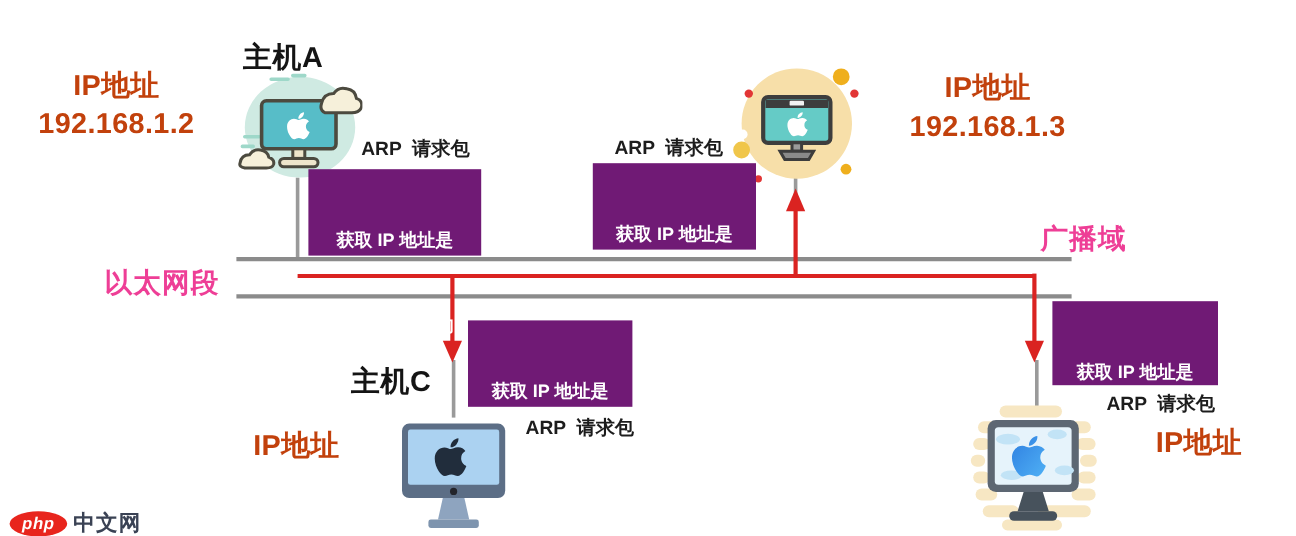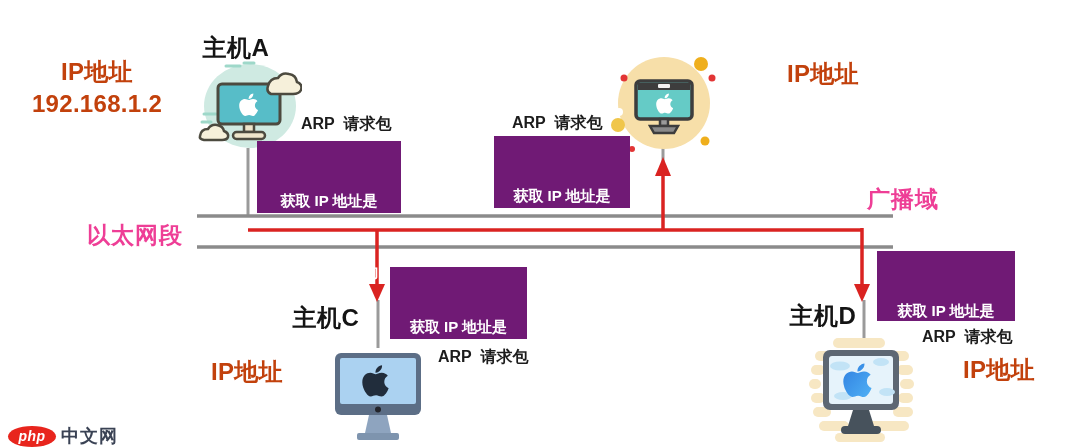--- a/index.html
+++ b/index.html
@@ -175,20 +175,21 @@
   <div class="arp-label" style="left:512px; top:113px;">ARP  请求包</div>
 
   <div class="packet-box" style="left:494px; top:136px; width:136px; height:72px;">
     <div>获取 IP 地址是</div>
     <div>192.168.1.3 的</div>
     <div>MAC 地址</div>
   </div>
 
   <div class="ip-block" style="left:738px; top:58px; width:170px;">
     <div>IP地址</div>
+    <div>192.168.1.3</div>
   </div>
 
   <div class="pink-label" style="left:87px; top:220px;">以太网段</div>
   <div class="pink-label" style="left:867px; top:184px;">广播域</div>
 
   <div class="host-title" style="left:288px; top:302px; width:76px;">主机C</div>
 
   <div class="packet-box" style="left:390px; top:267px; width:137px; height:72px;">
     <div>获取 IP 地址是</div>
     <div>192.168.1.3 的</div>
@@ -203,21 +204,20 @@
     <circle cx="50" cy="59.5" r="3" fill="#23242a"></circle>
     <use href="#apple-path" fill="#212d3c" transform="translate(34,13) scale(0.07)"></use>
     <path d="M41 65 h18 l4 18 h-26 z" fill="#8ea4bf"></path>
     <rect x="29" y="83" width="42" height="7" rx="2" fill="#7e94ae"></rect>
   </svg>
 
   <div class="ip-block" style="left:162px; top:356px; width:170px;">
     <div>IP地址</div>
   </div>
 
-  <div class="host-title" style="left:785px; top:300px; width:76px;">主机D</div>
 
   <div class="packet-box" style="left:877px; top:251px; width:138px; height:70px;">
     <div>获取 IP 地址是</div>
     <div>192.168.1.3 的</div>
     <div>MAC 地址</div>
   </div>
 
   <div class="arp-label" style="left:922px; top:327px;">ARP  请求包</div>
 
   <svg class="icon-svg" style="left:805px; top:336px;" width="112" height="108" viewBox="0 0 112 108">

